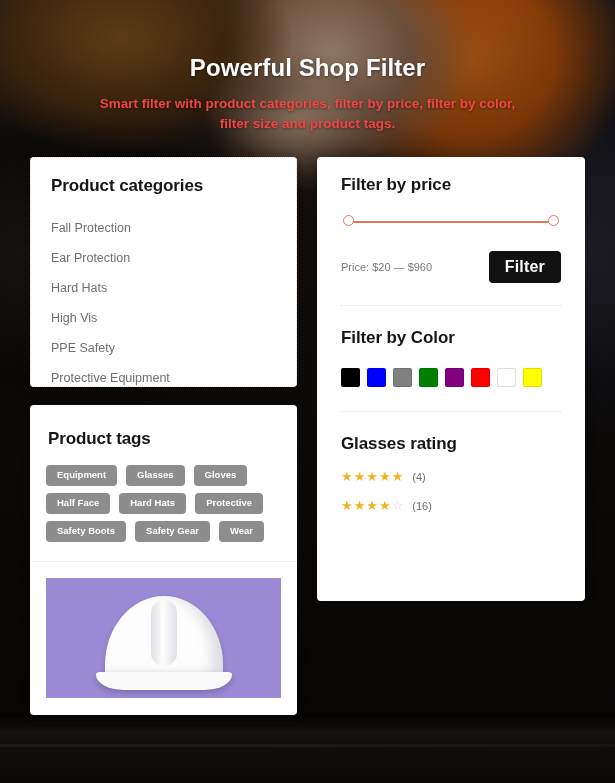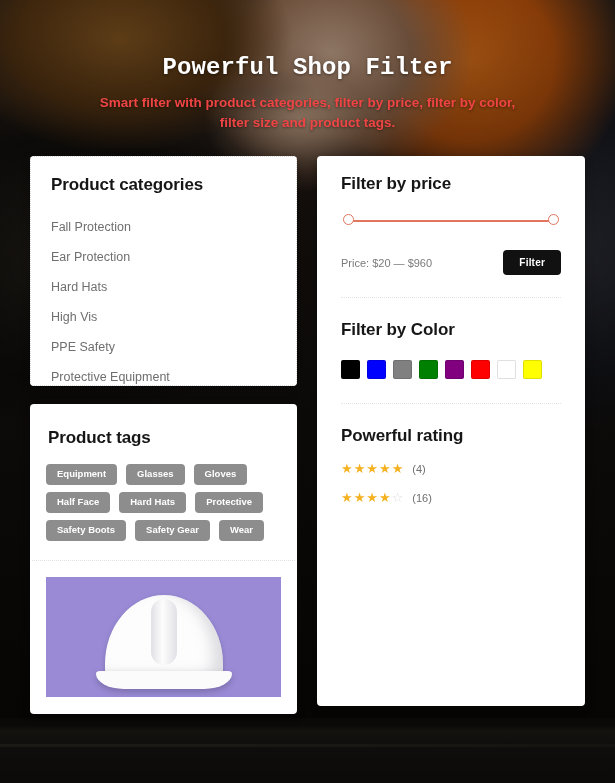--- a/index.html
+++ b/index.html
@@ -40,21 +40,20 @@
   .bg-vignette {
     background:
       linear-gradient(180deg, rgba(0,0,0,0.30) 0%, rgba(0,0,0,0.46) 28%, rgba(0,0,0,0.55) 60%, rgba(0,0,0,0.72) 100%);
   }
 
   
   .header { position:relative; z-index:2; text-align:center; padding-top:54px; }
   .header h1 {
     color:#ffffff; font-size:24px; font-weight:bold; letter-spacing:0.1px;
     text-shadow:0 1px 3px rgba(0,0,0,0.45);
-    font-family:Liberation Mono, monospace;
   }
   .header p {
     color:#ef4444; font-size:13.5px; line-height:20px; font-weight:700;
     margin:12px auto 0; max-width:430px;
     text-shadow:0 1px 3px rgba(0,0,0,0.45);
   }
 
   
   .columns {
     position:relative; z-index:2;
@@ -65,21 +64,21 @@
   .col-left  { width:267px; display:flex; flex-direction:column; gap:18px; }
   .col-right { width:268px; }
 
   .card {
     background:#ffffff; border-radius:4px;
     box-shadow:0 2px 10px rgba(0,0,0,0.25);
     overflow:hidden;
   }
   .card-cats  { height:230px; padding:0; }
   .card-tags  { height:310px; padding:12px 0 0 0; }
-  .card-right { height:550px; padding:18px 24px 0 24px; }
+  .card-right { height:444px; padding:18px 24px 0 24px; }
 
   .dotted-box {
     border:1px dotted #d9d9d9; height:100%;
     padding:18px 20px 0 20px; overflow:hidden;
   }
 
   h2.widget-title {
     font-size:17px; font-weight:bold; color:#161616; letter-spacing:-0.1px;
   }
   .card-cats h2.widget-title { margin-bottom:17px; }
@@ -146,21 +145,21 @@
     border:1.6px solid #e0765e; background:#ffffff; cursor:pointer;
   }
   .slider-handle.left  { left:0; }
   .slider-handle.right { right:0; }
   .price-row {
     display:flex; align-items:center; justify-content:space-between;
     margin-top:22px;
   }
   .price-label { font-size:11px; color:#7a7a7a; }
   .btn-filter {
-    background:#111111; color:#ffffff; font-size:10px; font-weight:bold;
+    background:#111111; color:#ffffff; font-size:16px; font-weight:bold;
     border:none; border-radius:4px; padding:7px 16px; cursor:pointer;
     letter-spacing:0.2px;
     margin-left:36px;
   }
 
   
   .swatches { display:flex; gap:7px; margin-top:20px; }
   .swatch {
     width:19px; height:19px; border-radius:2px; cursor:pointer;
     border:1px solid rgba(0,0,0,0.12);
@@ -267,21 +266,21 @@
           <span class="swatch" style="background: rgb(0, 128, 0);"></span>
           <span class="swatch" style="background: rgb(128, 0, 128);"></span>
           <span class="swatch" style="background: rgb(255, 0, 0);"></span>
           <span class="swatch" style="background: rgb(255, 255, 255);"></span>
           <span class="swatch" style="background: rgb(255, 255, 0);"></span>
         </div>
       </div>
 
 
       <div class="sec sec-rating">
-        <h2 class="widget-title">Powerful rating</h2>
+        <h2 class="widget-title">Glasses rating</h2>
         <div class="rating-row">
           <span class="stars">
               <span class="star">★</span>
               <span class="star">★</span>
               <span class="star">★</span>
               <span class="star">★</span>
               <span class="star">★</span>
             </span>
           <span class="rating-count">(4)</span>
         </div>

